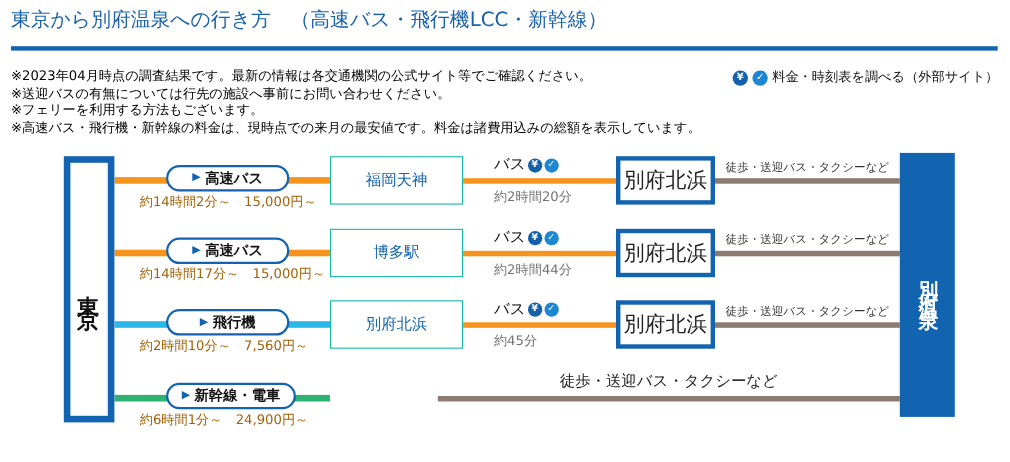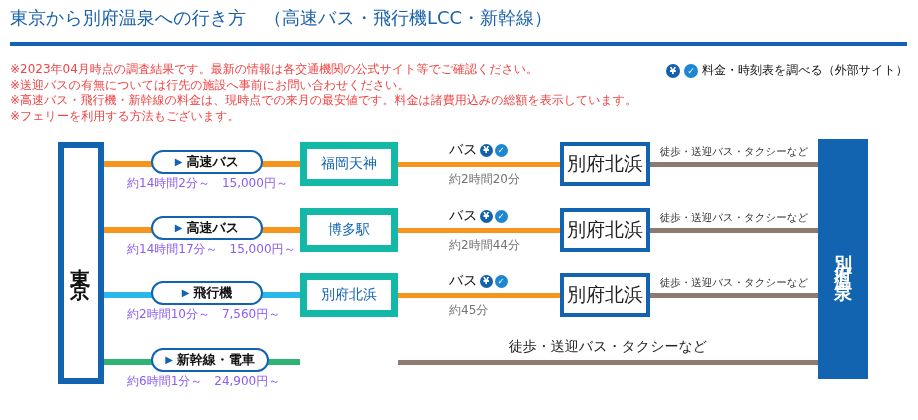--- a/index.html
+++ b/index.html
@@ -4,21 +4,21 @@
 <style>
   html,body{margin:0;padding:0;background:#fff;}
   body{font-family:"DejaVu Sans","Liberation Sans",sans-serif;}
   #stage{position:relative;width:918px;height:420px;background:#fff;overflow:hidden;border-radius:14px;}
 
   
   .page-title{position:absolute;left:10px;top:6px;font-size:18px;color:#1b62ab;white-space:nowrap;}
   .title-divider{position:absolute;left:10px;top:42px;width:897px;height:4px;background:#1263b0;}
 
   
-  .notes{position:absolute;left:10px;top:62px;font-size:12px;color:#ef4444;line-height:15.5px;}
+  .notes{position:absolute;left:10px;top:62px;font-size:12px;color:#000000;line-height:15.5px;}
   .note-line{white-space:nowrap;}
 
   
   .ext-link{position:absolute;left:666px;top:62px;display:flex;align-items:center;gap:4px;font-size:12px;color:#111;cursor:pointer;white-space:nowrap;}
   .circle-icon{width:14px;height:14px;border-radius:50%;color:#fff;font-size:9px;font-weight:bold;
     display:inline-flex;align-items:center;justify-content:center;flex:0 0 auto;}
   .yen-bg{background:#1460ab;}
   .chk-bg{background:#1e87d2;}
   .mini .circle-icon{width:13px;height:13px;font-size:8.5px;}
 
@@ -40,24 +40,24 @@
   .line1{position:absolute;left:104px;width:196px;height:6px;top:calc(var(--cy) - 3px);z-index:1;}
   .c-orange{background:#f7941d;} .c-cyan{background:#29b8e8;} .c-green{background:#2fb373;} .c-gray{background:#8d7b72;}
 
   .pill{position:absolute;left:151px;width:112px;height:24px;top:calc(var(--cy) - 14px);
     background:#fff;border:2px solid #1263b0;border-radius:12px;box-sizing:border-box;z-index:2;
     display:flex;align-items:center;justify-content:center;gap:4px;font-size:13px;font-weight:bold;color:#111;
     cursor:pointer;white-space:nowrap;}
   .pill .tri{color:#1263b0;font-size:10px;line-height:1;}
   .r4 .pill{width:118px;}
 
-  .leg1-detail{position:absolute;left:127px;top:calc(var(--cy) + 11px);font-size:12px;color:#8b5cf6;white-space:nowrap;}
+  .leg1-detail{position:absolute;left:127px;top:calc(var(--cy) + 11px);font-size:12px;color:#a16207;white-space:nowrap;}
 
-  .station{position:absolute;left:300px;width:98px;height:44px;top:calc(var(--cy) - 22px);
-    background:#fff;border:7px solid #14b8a6;box-sizing:border-box;z-index:2;
+  .station{position:absolute;left:300px;width:121px;height:44px;top:calc(var(--cy) - 22px);
+    background:#fff;border:1px solid #14b8a6;box-sizing:border-box;z-index:2;
     display:flex;align-items:center;justify-content:center;font-size:14px;color:#1263b0;white-space:nowrap;}
 
   .leg2-line{position:absolute;left:398px;width:162px;height:5px;top:calc(var(--cy) - 2px);background:#f7941d;z-index:1;}
   .leg2-label{position:absolute;left:449px;top:calc(var(--cy) - 23px);display:flex;align-items:center;gap:2px;
     font-size:14px;color:#111;white-space:nowrap;}
   .leg2-detail{position:absolute;left:449px;top:calc(var(--cy) + 7px);font-size:12px;color:#737373;white-space:nowrap;}
 
   .transfer{position:absolute;left:560px;width:90px;height:44px;top:calc(var(--cy) - 22px);
     background:#fff;border:4px solid #1263b0;box-sizing:border-box;z-index:2;
     display:flex;align-items:center;justify-content:center;font-size:19px;color:#222;white-space:nowrap;}
@@ -72,22 +72,22 @@
 <body>
 
 <div id="stage">
 
   <div class="page-title">東京から別府温泉への行き方　（高速バス・飛行機LCC・新幹線）</div>
   <div class="title-divider"></div>
 
   <div class="notes">
     <div class="note-line">※2023年04月時点の調査結果です。最新の情報は各交通機関の公式サイト等でご確認ください。</div>
     <div class="note-line">※送迎バスの有無については行先の施設へ事前にお問い合わせください。</div>
+    <div class="note-line">※フェリーを利用する方法もございます。</div>
     <div class="note-line">※高速バス・飛行機・新幹線の料金は、現時点での来月の最安値です。料金は諸費用込みの総額を表示しています。</div>
-    <div class="note-line">※フェリーを利用する方法もございます。</div>
   </div>
 
   <div class="ext-link">
     <span class="circle-icon yen-bg">¥</span>
     <span class="circle-icon chk-bg">✓</span>
     <span>料金・時刻表を調べる（外部サイト）</span>
   </div>
 
   <div class="origin-box">
     <span class="vtext">東京</span>

